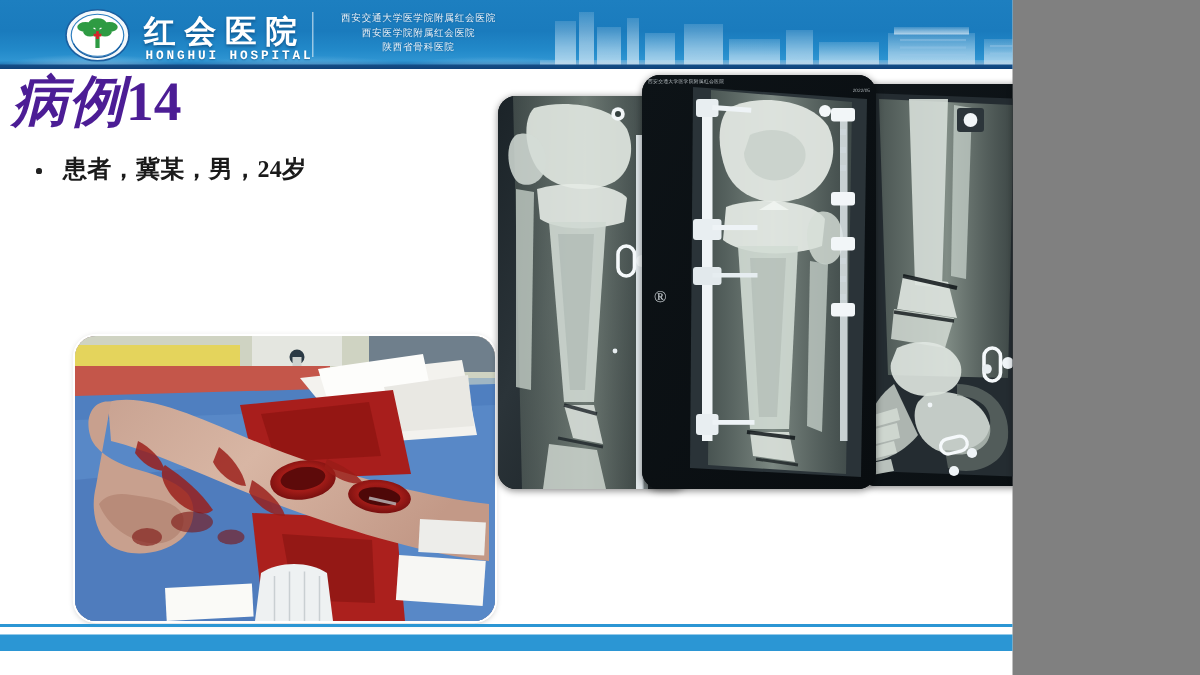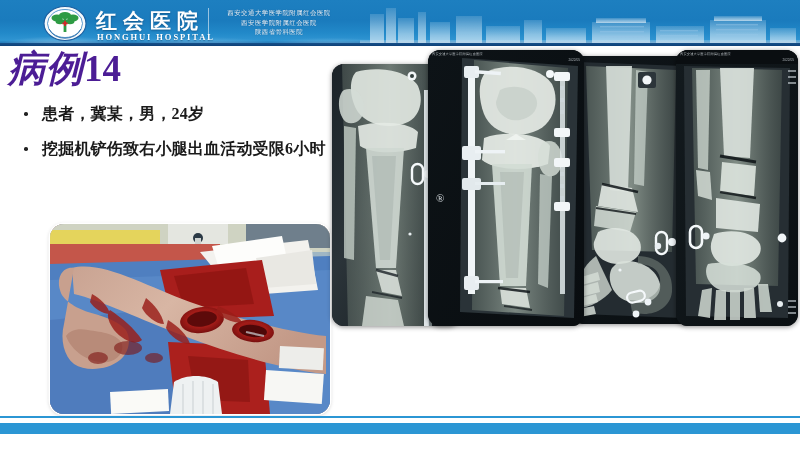--- a/index.html
+++ b/index.html
@@ -3,21 +3,21 @@
 <meta charset="utf-8">
 <title>病例14</title>
 <style>
   * { margin:0; padding:0; box-sizing:border-box; }
   html,body{ background:#808080; }
   body {
     font-family:"Liberation Serif", "DejaVu Serif", serif;
   }
   .slide {
     position:relative;
-    width:800px; height:450px;
+    width:675px; height:450px;
     background:#ffffff;
     overflow:hidden;
   }
 
   
   .header {
     position:absolute; left:0; top:0; width:800px; height:46px;
     background:linear-gradient(180deg,#1d7fc0 0%,#1a7bbd 45%,#2289c9 72%,#2f95d2 88%,#1c6aa8 96%,#15508a 100%);
     overflow:hidden;
   }
@@ -50,21 +50,21 @@
     font-family:"Liberation Serif","DejaVu Serif",serif;
     font-size:21px; font-weight:700;
     letter-spacing:6px;
     line-height:22px;
     text-shadow:0 1px 2px rgba(0,40,80,.45);
     white-space:nowrap;
   }
   .brand-en{
     position:absolute; left:97px; top:32px;
     color:#ffffff;
-    font-family:Liberation Serif, serif;
+    font-family:Liberation Mono, monospace;
     font-size:8.5px; font-weight:700;
     letter-spacing:1.9px;
     white-space:nowrap;
     text-shadow:0 1px 1px rgba(0,40,80,.4);
   }
   .brand-divider{
     position:absolute; left:208px; top:8px;
     width:1px; height:30px;
     background:rgba(255,255,255,.55);
   }
@@ -253,21 +253,20 @@
 
     <div class="header-bottomline"></div>
   </div>
 
   <div class="title">
     <span>病例</span><span class="num">14</span>
   </div>
 
   <div class="bullets">
     <div class="bullet">患者，冀某，男，24岁</div>
-    <div class="bullet">挖掘机铲伤致右小腿出血活动受限6小时</div>
   </div>
 
   <div class="clinical">
     <svg viewBox="0 0 280 190" width="280" height="190" preserveAspectRatio="none">
       <defs>
         <linearGradient id="skinG" x1="0" y1="0" x2="1" y2="0.4">
           <stop offset="0%" stop-color="#c9a392"></stop>
           <stop offset="45%" stop-color="#d8b6a4"></stop>
           <stop offset="100%" stop-color="#c39987"></stop>
         </linearGradient>

